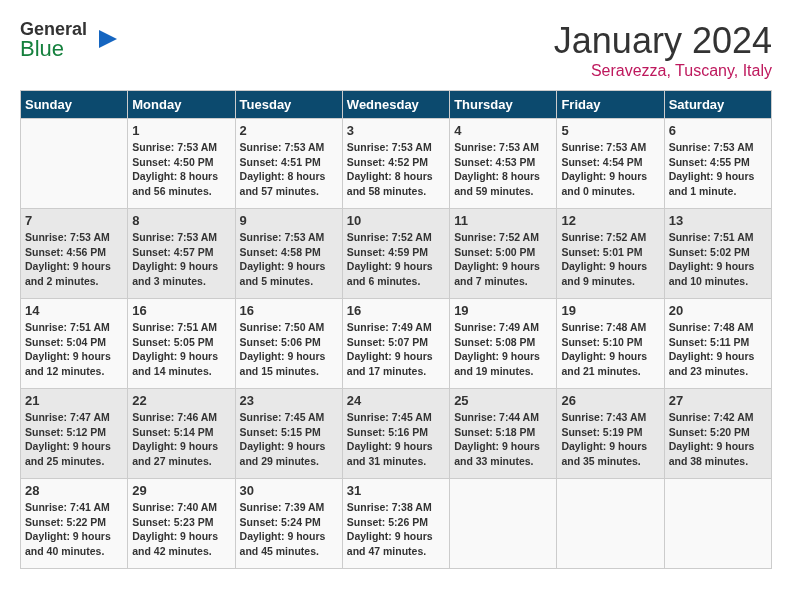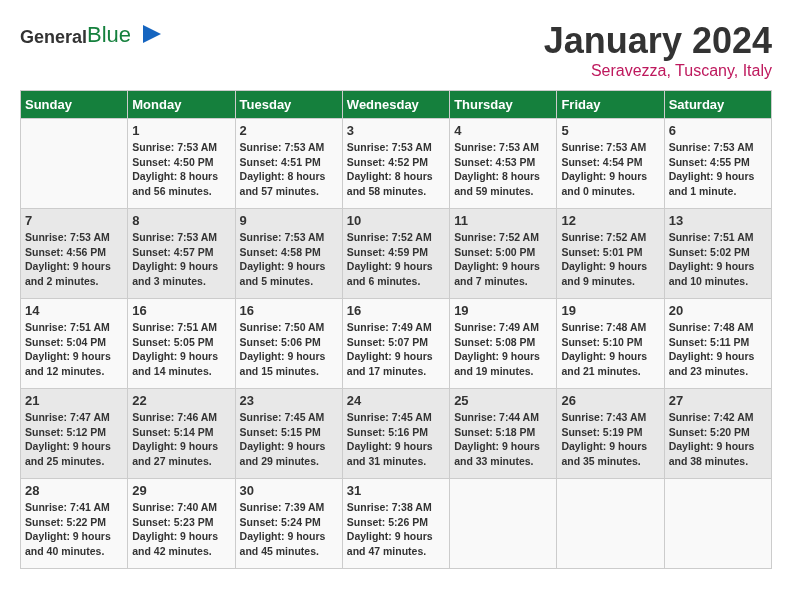--- a/index.html
+++ b/index.html
@@ -15,23 +15,22 @@
       justify-content: space-between;
       align-items: flex-start;
       margin-bottom: 10px;
     }
     .logo {
       display: flex;
       align-items: center;
     }
     .logo-text {
       display: flex;
-      flex-direction: row;
+      flex-direction: column;
       line-height: 1;
-      align-items: flex-end;
     }
     .logo-general {
       font-size: 18px;
       font-weight: bold;
       color: #333;
     }
     .logo-blue {
       font-size: 22px;
       font-weight: normal;
       color: #15803d;
@@ -39,34 +38,34 @@
     .logo-icon {
       width: 30px;
       height: 30px;
       margin-left: 2px;
     }
     .title-area {
       text-align: right;
     }
     .month-title {
       font-size: 36px;
-      font-weight: bold;
+      font-weight: normal;
       color: #333;
     }
     .location-title {
       font-size: 16px;
       color: #be185d;
     }
     table {
       width: 100%;
       border-collapse: collapse;
       font-size: 11px;
     }
     thead tr th {
-      background-color: #15803d;
+      background-color: #0c4a6e;
       color: #fff;
       padding: 6px 4px;
       text-align: left;
       font-size: 13px;
       font-weight: bold;
       border: 1px solid #ccc;
     }
     tbody tr td {
       border: 1px solid #ccc;
       vertical-align: top;

